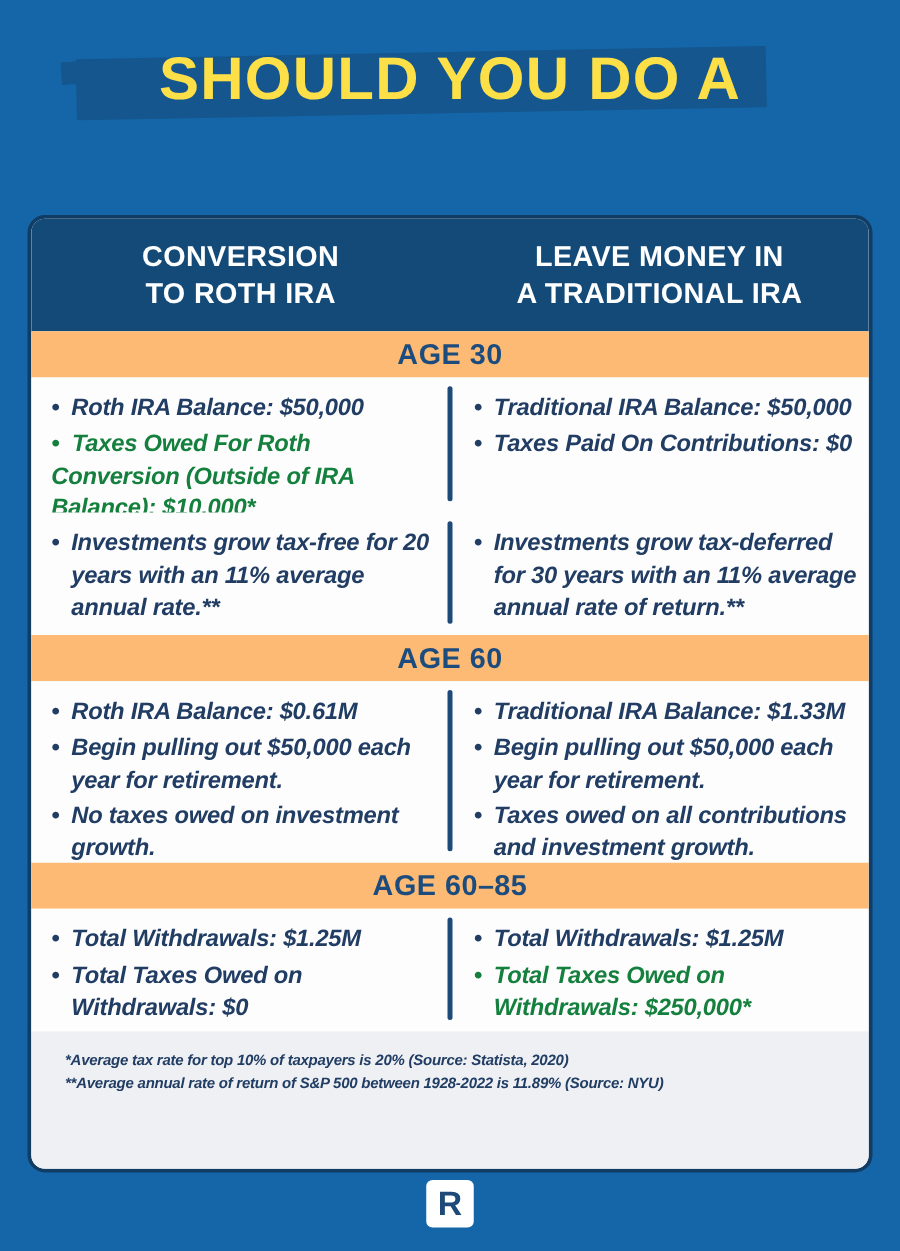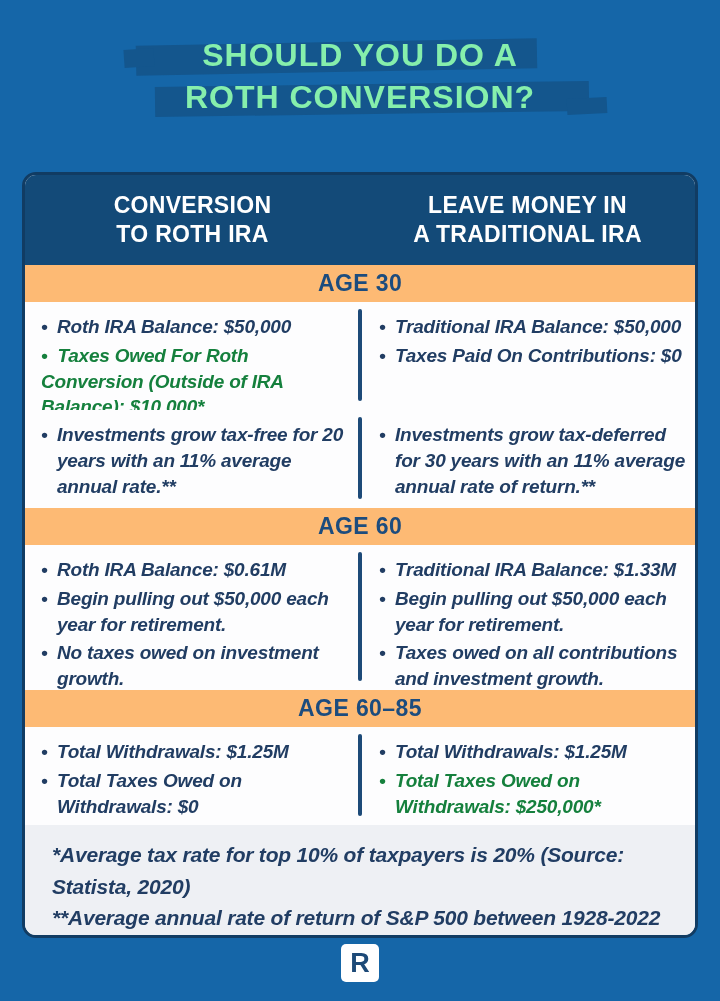--- a/index.html
+++ b/index.html
@@ -8,22 +8,22 @@
 
   
   #title{position:absolute;top:34px;left:0;width:720px;text-align:center;}
   .title-line{position:relative;display:inline-block;padding:2px 14px;margin:1px 0;}
   .title-line .stroke{position:absolute;background:#14568d;z-index:0;}
   .title-line .stroke.main{top:7px;bottom:3px;left:-14px;right:-14px;transform:rotate(-0.8deg);}
   .t1 .stroke.main{left:-52px;right:-6px;transform:rotate(-1.1deg);}
   .t1 .stroke.tail{left:-64px;top:14px;height:18px;width:30px;transform:rotate(-4deg);}
   .t2 .stroke.main{left:-16px;right:-40px;}
   .t2 .stroke.tail{right:-58px;bottom:4px;height:16px;width:40px;transform:rotate(-3deg);}
-  .title-text{position:relative;z-index:1;color:#86efac;font-weight:bold;
-              font-size:32px;letter-spacing:1px;line-height:1.14;}
+  .title-text{position:relative;z-index:1;color:#fde047;font-weight:bold;
+              font-size:48px;letter-spacing:1px;line-height:1.14;}
 
   
   #card{position:absolute;left:22px;top:172px;width:676px;height:766px;box-sizing:border-box;
         border:3px solid #113c63;border-radius:14px;overflow:hidden;background:#fdfdfe;
         display:flex;flex-direction:column;}
   .hdr{height:90px;flex:none;background:#134a78;display:flex;align-items:center;}
   .hdr .half{flex:1;text-align:center;color:#ffffff;font-weight:bold;font-size:23px;
              line-height:1.27;letter-spacing:0.3px;}
   .band{flex:none;height:37px;background:#fdba74;display:flex;align-items:center;justify-content:center;
         color:#1c4c7e;font-weight:bold;font-size:23px;letter-spacing:0.4px;}
@@ -36,21 +36,21 @@
   .item{display:flex;color:#213d63;font-weight:bold;font-style:italic;font-size:19px;
         line-height:1.36;margin-bottom:3px;letter-spacing:-0.2px;}
   .item .dot{flex:none;width:16px;}
   .item .txt{flex:1;}
   .item.nohang{display:block;}
   .item.nohang .dot{display:inline;padding-right:5px;}
   .item.nohang .txt{display:inline;}
   .item.orange{color:#15803d;}
   .r1{height:108px;} .r2{height:98px;} .r3{height:145px;} .r4{height:98px;}
   .foot{flex:1;background:#eef0f4;box-sizing:border-box;padding:14px 18px 0 27px;}
-  .footnote{color:#213d63;font-weight:bold;font-style:italic;font-size:21px;
+  .footnote{color:#213d63;font-weight:bold;font-style:italic;font-size:12px;
             line-height:1.5;letter-spacing:-0.2px;}
 
   
   #logo{position:absolute;left:341px;top:944px;width:38px;height:38px;background:#ffffff;
         border-radius:5px;display:flex;align-items:center;justify-content:center;}
   #logo .letter{color:#1d4a78;font-weight:bold;font-size:27px;line-height:1;
                 font-family:"Liberation Sans",sans-serif;}
 </style>
 </head>
 <body>
@@ -58,27 +58,20 @@
 <div id="page">
 
   <div id="title">
     <div>
       <span class="title-line t1">
         <span class="stroke main"></span>
         <span class="stroke tail"></span>
         <span class="title-text">SHOULD YOU DO A</span>
       </span>
     </div>
-    <div>
-      <span class="title-line t2">
-        <span class="stroke main"></span>
-        <span class="stroke tail"></span>
-        <span class="title-text">ROTH CONVERSION?</span>
-      </span>
-    </div>
   </div>
 
   <div id="card">
 
     <div class="hdr">
       <div class="half">
         <div>CONVERSION</div>
         <div>TO ROTH IRA</div>
       </div>
       <div class="half">

